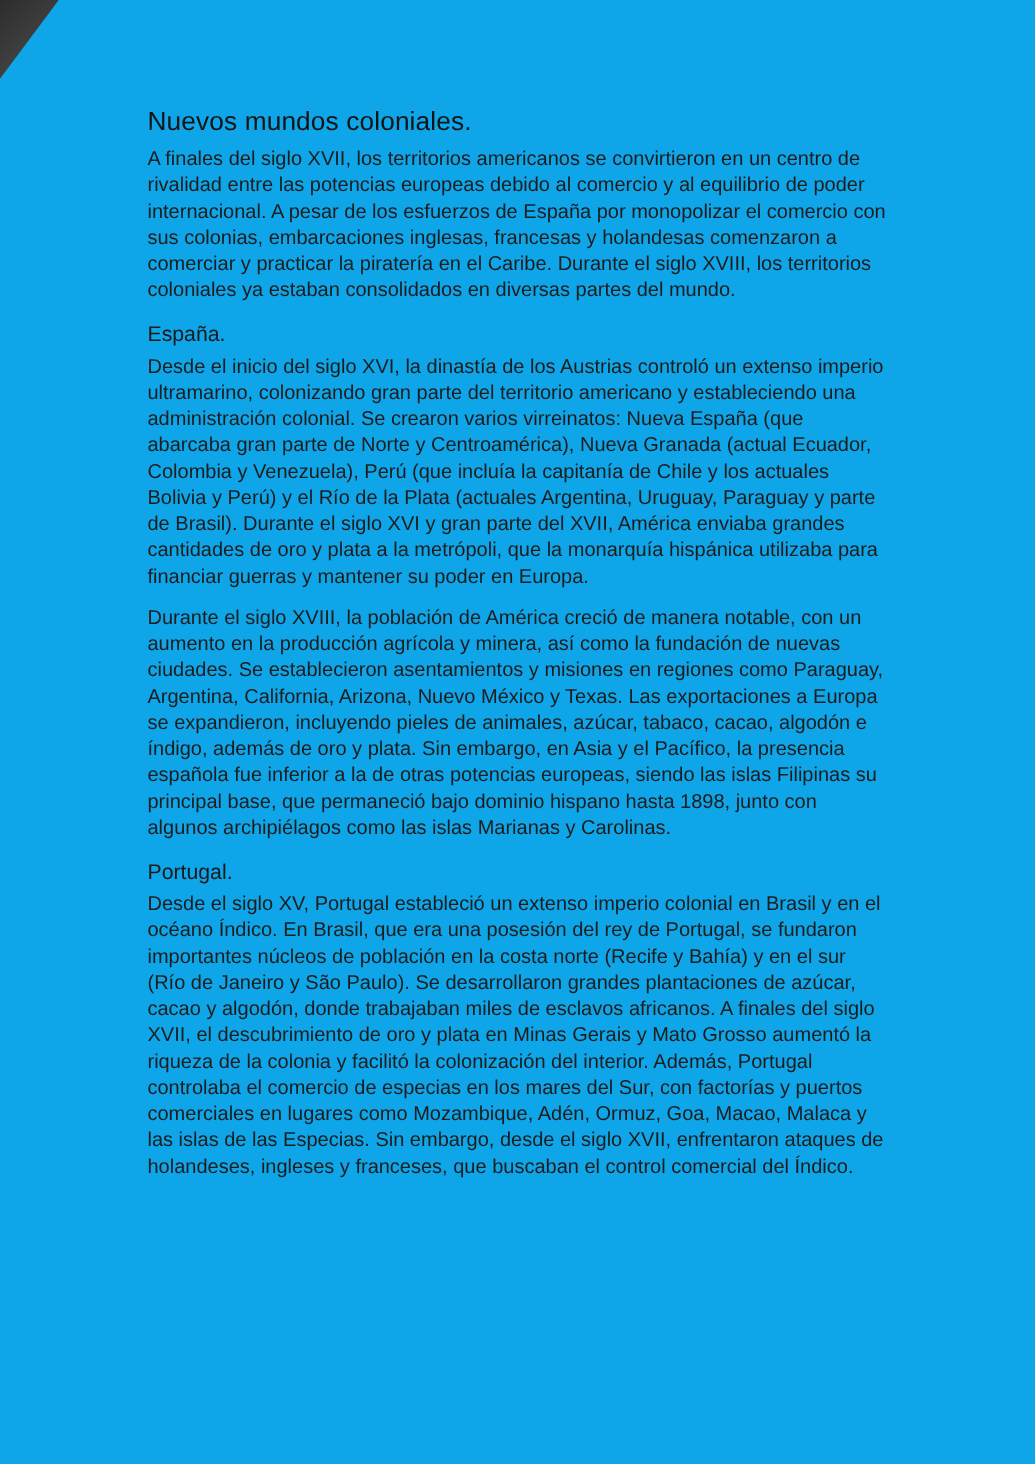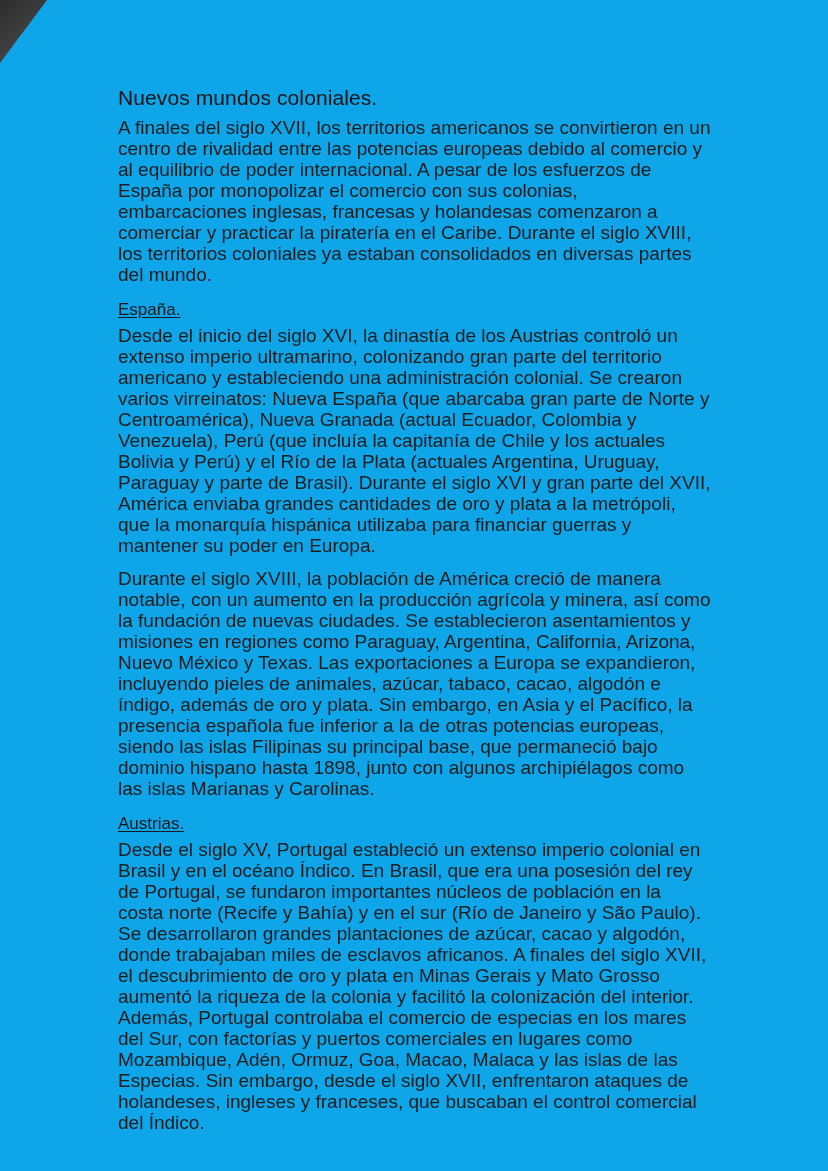--- a/index.html
+++ b/index.html
@@ -36,30 +36,29 @@
     width: 594px;
   }
   .title {
     font-size: 21px;
     font-weight: 400;
     color: #141414;
     margin: 0 0 7px 0;
     letter-spacing: 0.1px;
   }
   .para {
-    font-size: 19px;
+    font-size: 16px;
     line-height: 21px;
     margin: 0 1px 12px 0;
     color: #1d1d1d;
   }
   .section-heading {
     font-size: 17px;
     font-weight: 400;
     color: #191919;
-    text-decoration: underline;
     text-underline-offset: 2px;
     margin: 15px 0 5px 0;
   }
 </style>
 </head>
 <body>
 
 <div class="page">
   <div class="corner-dark"></div>
 
@@ -67,17 +66,17 @@
     <h1 class="title">Nuevos mundos coloniales.</h1>
 
     <p class="para">A finales del siglo XVII, los territorios americanos se convirtieron en un centro de rivalidad entre las potencias europeas debido al comercio y al equilibrio de poder internacional. A pesar de los esfuerzos de España por monopolizar el comercio con sus colonias, embarcaciones inglesas, francesas y holandesas comenzaron a comerciar y practicar la piratería en el Caribe. Durante el siglo XVIII, los territorios coloniales ya estaban consolidados en diversas partes del mundo.</p>
 
     <h2 class="section-heading">España.</h2>
 
     <p class="para">Desde el inicio del siglo XVI, la dinastía de los Austrias controló un extenso imperio ultramarino, colonizando gran parte del territorio americano y estableciendo una administración colonial. Se crearon varios virreinatos: Nueva España (que abarcaba gran parte de Norte y Centroamérica), Nueva Granada (actual Ecuador, Colombia y Venezuela), Perú (que incluía la capitanía de Chile y los actuales Bolivia y Perú) y el Río de la Plata (actuales Argentina, Uruguay, Paraguay y parte de Brasil). Durante el siglo XVI y gran parte del XVII, América enviaba grandes cantidades de oro y plata a la metrópoli, que la monarquía hispánica utilizaba para financiar guerras y mantener su poder en Europa.</p>
 
     <p class="para">Durante el siglo XVIII, la población de América creció de manera notable, con un aumento en la producción agrícola y minera, así como la fundación de nuevas ciudades. Se establecieron asentamientos y misiones en regiones como Paraguay, Argentina, California, Arizona, Nuevo México y Texas. Las exportaciones a Europa se expandieron, incluyendo pieles de animales, azúcar, tabaco, cacao, algodón e índigo, además de oro y plata. Sin embargo, en Asia y el Pacífico, la presencia española fue inferior a la de otras potencias europeas, siendo las islas Filipinas su principal base, que permaneció bajo dominio hispano hasta 1898, junto con algunos archipiélagos como las islas Marianas y Carolinas.</p>
 
-    <h2 class="section-heading">Austrias.</h2>
+    <h2 class="section-heading">Portugal.</h2>
 
     <p class="para">Desde el siglo XV, Portugal estableció un extenso imperio colonial en Brasil y en el océano Índico. En Brasil, que era una posesión del rey de Portugal, se fundaron importantes núcleos de población en la costa norte (Recife y Bahía) y en el sur (Río de Janeiro y São Paulo). Se desarrollaron grandes plantaciones de azúcar, cacao y algodón, donde trabajaban miles de esclavos africanos. A finales del siglo XVII, el descubrimiento de oro y plata en Minas Gerais y Mato Grosso aumentó la riqueza de la colonia y facilitó la colonización del interior. Además, Portugal controlaba el comercio de especias en los mares del Sur, con factorías y puertos comerciales en lugares como Mozambique, Adén, Ormuz, Goa, Macao, Malaca y las islas de las Especias. Sin embargo, desde el siglo XVII, enfrentaron ataques de holandeses, ingleses y franceses, que buscaban el control comercial del Índico.</p>
   </main>
 </div>
 
 </body></html>

